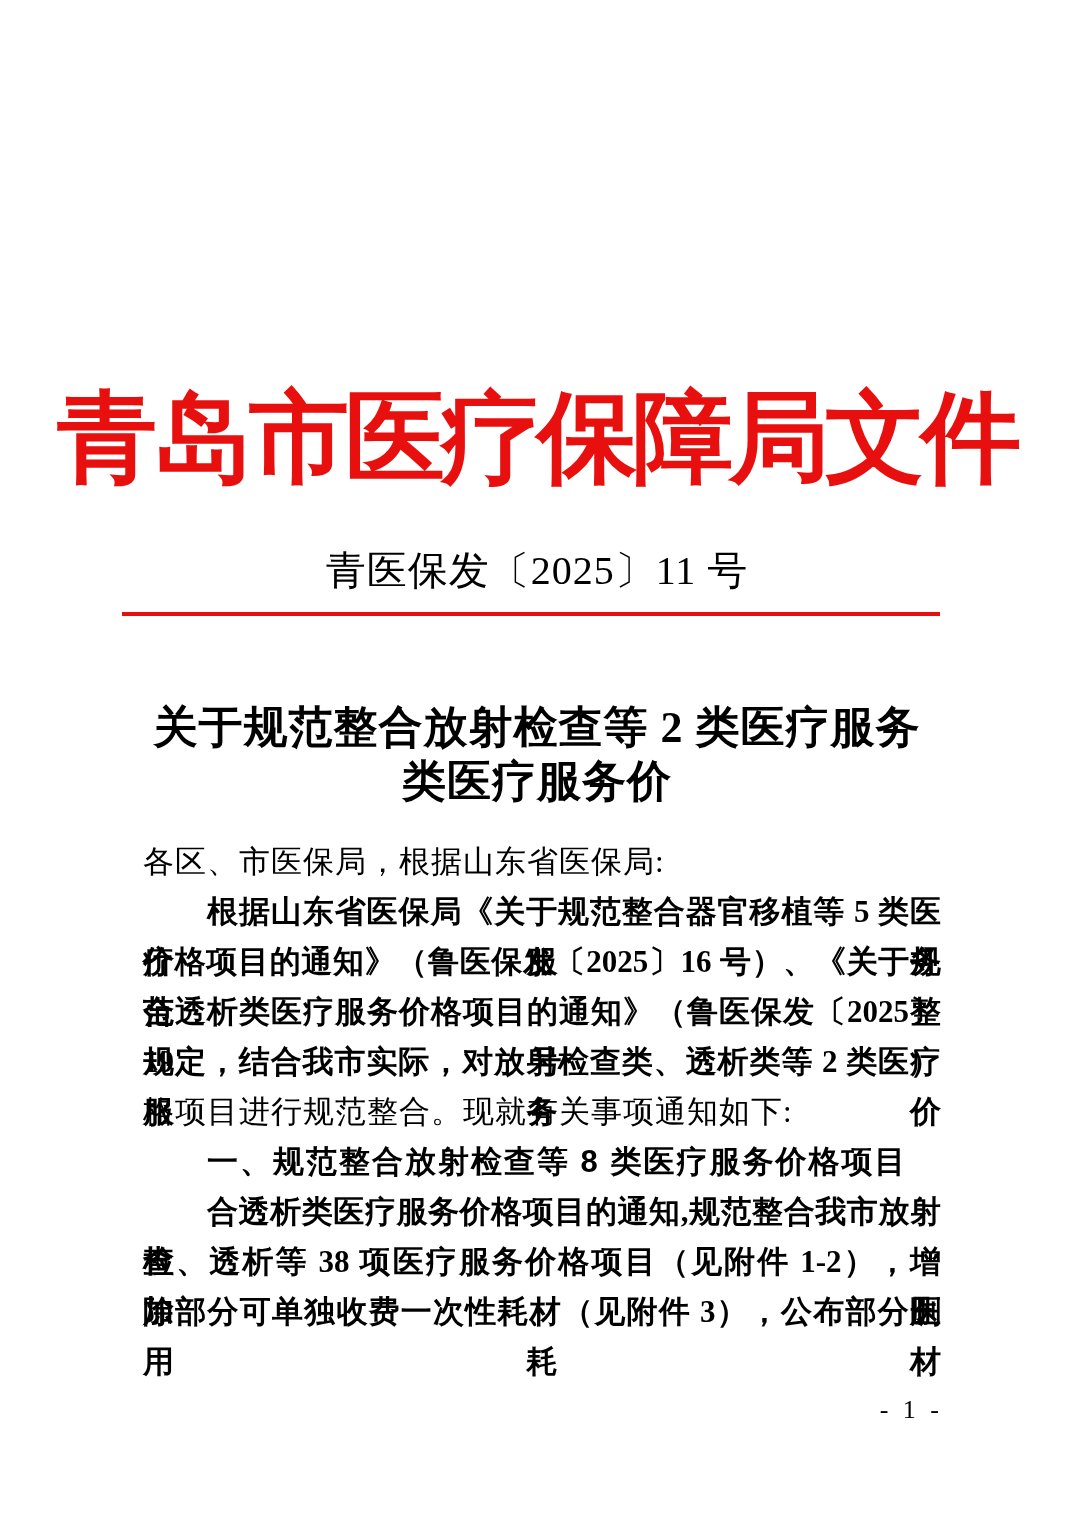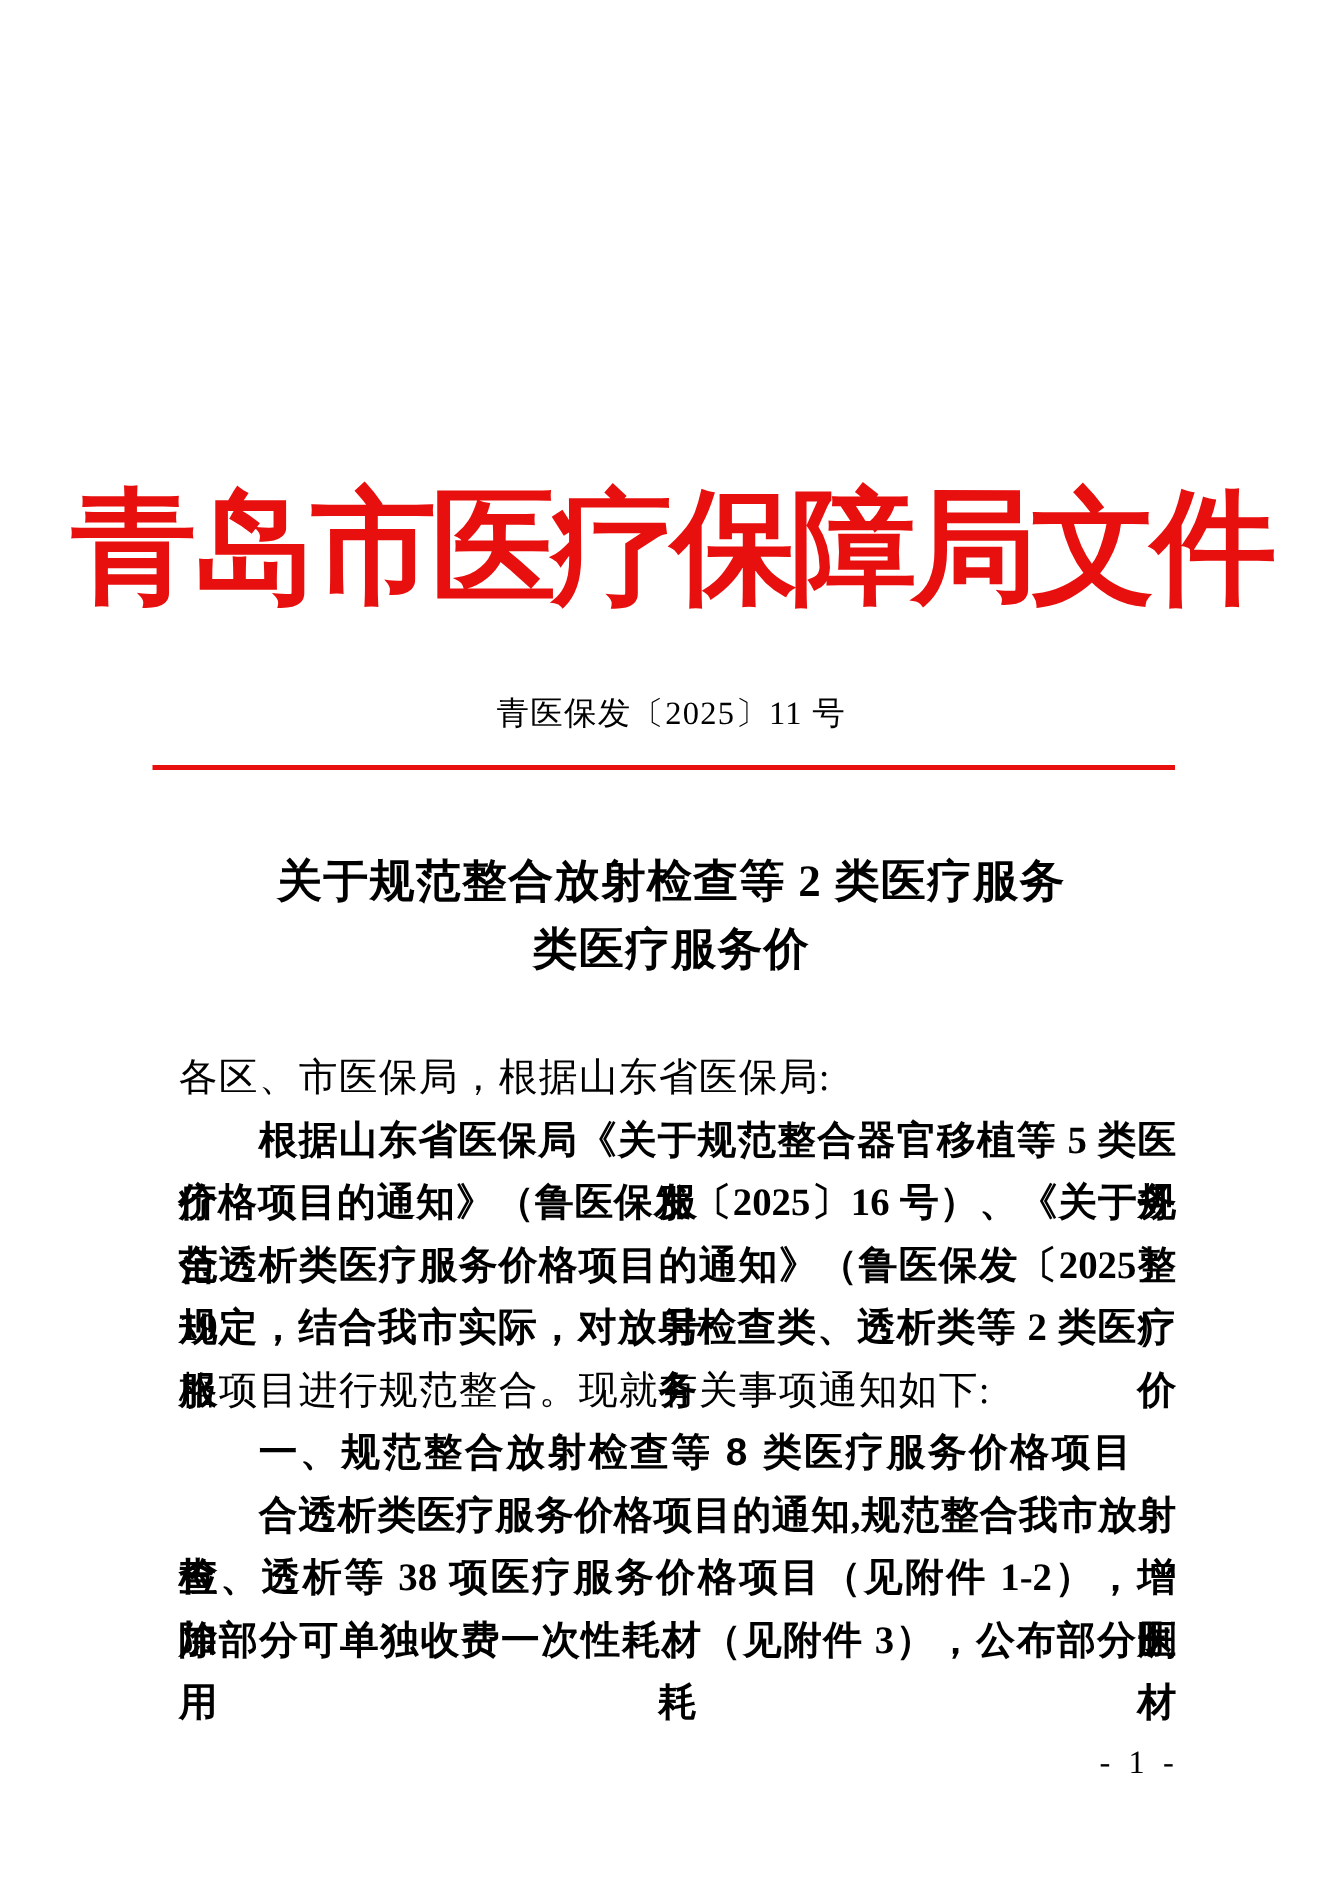--- a/index.html
+++ b/index.html
@@ -35,39 +35,39 @@
     white-space: nowrap;
     font-family: "Liberation Serif", "DejaVu Serif", serif;
     margin-top: 36px;
   }
   .doc-number {
     position: absolute;
     top: 552px;
     left: 0;
     width: 100%;
     text-align: center;
-    font-size: 26px;
+    font-size: 40px;
     line-height: 38px;
     letter-spacing: 1px;
   }
   .red-line {
     position: absolute;
     top: 612px;
     left: 122px;
     width: 818px;
     height: 4px;
     background: var(--accent-red);
   }
   .doc-title {
     position: absolute;
-    top: 678px;
+    top: 701px;
     left: 0;
     width: 100%;
     text-align: center;
-    font-size: 36px;
+    font-size: 44px;
     line-height: 54px;
     font-weight: bold;
     letter-spacing: 1px;
   }
   .body-block {
     position: absolute;
     top: 837px;
     left: 143px;
     width: 798px;
     font-size: 31px;

